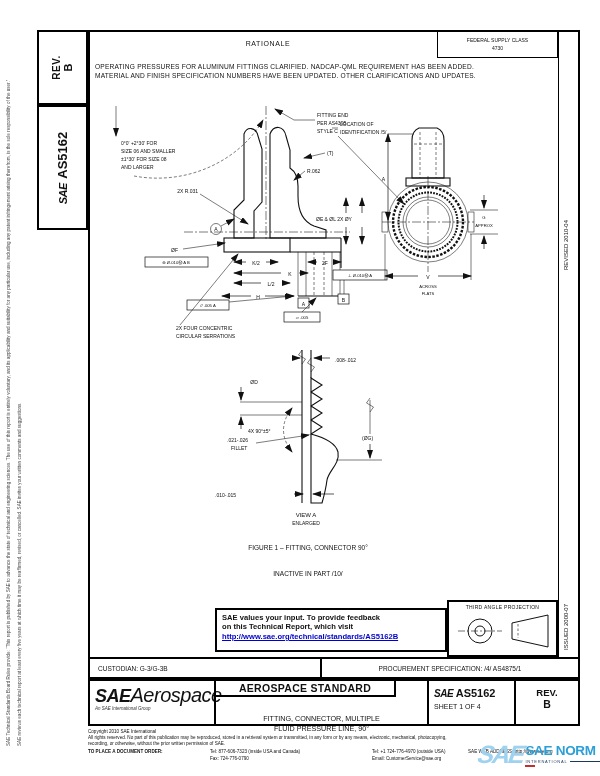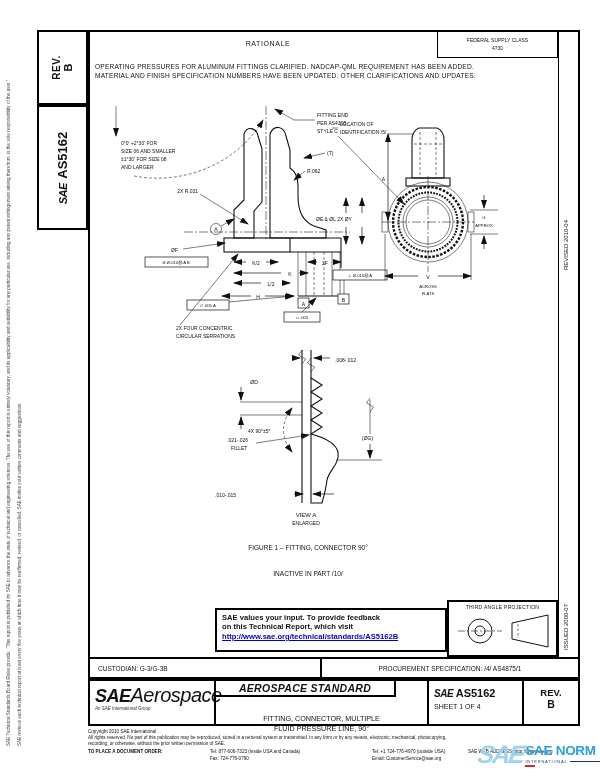--- a/index.html
+++ b/index.html
@@ -43,23 +43,23 @@
             padding-left:8px;display:flex;align-items:center;}
   .proccell{flex:1;display:flex;align-items:center;justify-content:center;}
   .tblock{border:2px solid #000;box-sizing:border-box;display:flex;}
   .tb-logo{width:124px;box-sizing:border-box;padding:4px 0 0 5px;}
   .tb-logo .l1{font-size:18px;line-height:1;}
   .tb-logo .aero{font-style:italic;font-size:20px;font-weight:400;letter-spacing:-.5px;}
   .tb-logo .sub{font-size:4.5px;font-style:italic;color:#333;margin-top:1px;}
   .tb-mid{width:213px;border-left:2px solid #000;box-sizing:border-box;}
   .tb-mid .hdr{width:180px;height:16px;border-right:2px solid #000;border-bottom:2px solid #000;
                box-sizing:border-box;text-align:center;font-weight:bold;font-size:10.5px;
-               letter-spacing:.3px;line-height:15px;font-style:italic;}
+               letter-spacing:.3px;line-height:15px;}
   .tb-mid .ttl{text-align:center;font-size:7.2px;line-height:1.45;margin-top:17px;}
-  .tb-num{width:95px;border-left:2px solid #000;box-sizing:border-box;padding:6px 0 0 5px;}
+  .tb-num{width:87px;border-left:2px solid #000;box-sizing:border-box;padding:6px 0 0 5px;}
   .tb-num .num{font-size:11px;font-weight:bold;}
   .tb-num .sheet{font-size:7px;margin-top:4px;}
   .tb-rev{flex:1;border-left:2px solid #000;box-sizing:border-box;text-align:center;
           font-weight:bold;padding-top:6px;}
   .tb-rev .r1{font-size:9.5px;} .tb-rev .r2{font-size:10.5px;}
   
   .fine{font-size:4.6px;color:#111;white-space:nowrap;}
   
   .wm{display:flex;align-items:flex-start;z-index:5;}
   .wm-sae{font-style:italic;font-weight:900;font-size:25px;line-height:.8;color:#9fd2ee;

